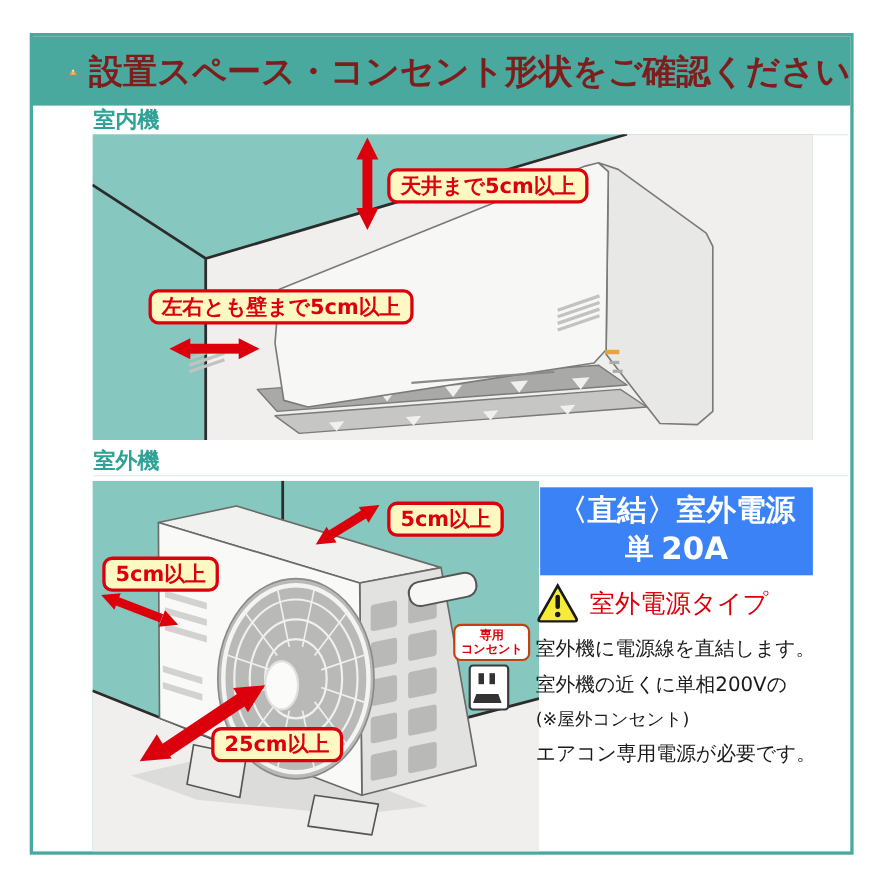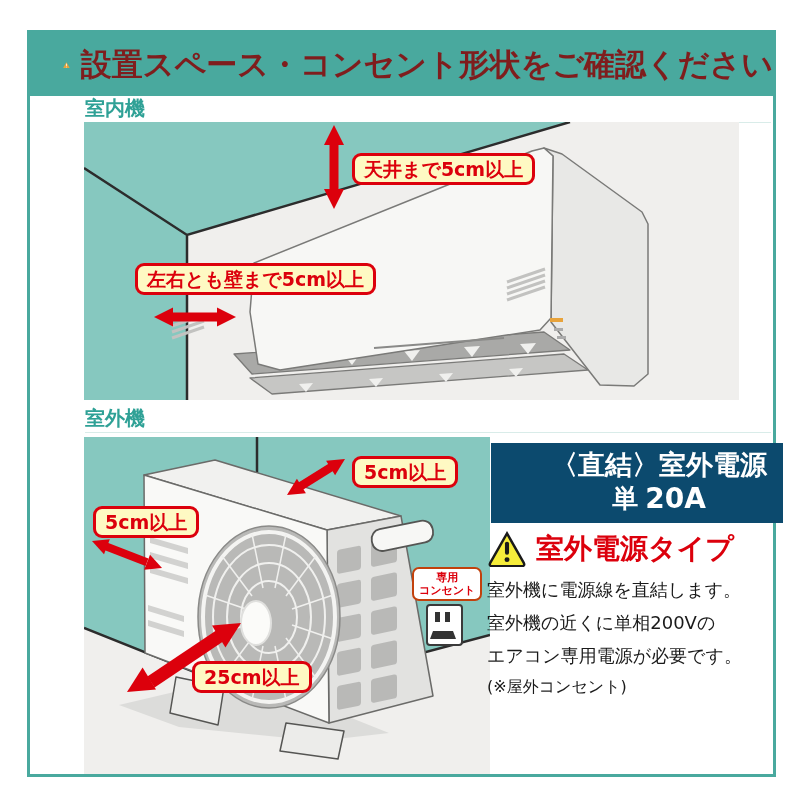--- a/index.html
+++ b/index.html
@@ -39,38 +39,38 @@
     padding:1px 9px; white-space:nowrap; box-sizing:border-box; z-index:3;
   }
   .outlet-label {
     position:absolute; background:#ffffff; border:2px solid #c2410c; border-radius:7px;
     color:#dc000c; font-weight:bold; font-size:11px; line-height:13px; text-align:center;
     padding:2px 5px; white-space:nowrap; box-sizing:border-box; z-index:3;
   }
 
   .power-box {
     position:absolute; left:449px; top:347px; width:248px; height:80px;
-    background:#0c4a6e; color:#fff; display:flex; flex-direction:column;
-    align-items:center; justify-content:center; gap:1px;padding-left:44px;
+    background:#3b82f6; color:#fff; display:flex; flex-direction:column;
+    align-items:center; justify-content:center; gap:1px;
   }
   .power-title { font-size:27px; font-weight:bold; line-height:30px; white-space:nowrap; }
   .power-spec { display:flex; align-items:center; gap:7px; }
   .power-phase { font-size:26px; font-weight:bold; }
   .volt-badge {
     background:#ffffff; color:#dc000c; border-radius:7px; padding:0 7px;
     display:flex; align-items:baseline; font-weight:bold; line-height:36px; height:36px;
   }
   .volt-num { font-size:33px; }
   .volt-unit { font-size:21px; }
   .power-amp { font-size:28px; font-weight:bold; }
 
   .power-type-row {
     position:absolute; left:445px; top:434px; display:flex; align-items:center; gap:9px;
   }
-  .power-type-title { color:#dc000c; font-size:28px; font-weight:bold; white-space:nowrap; }
+  .power-type-title { color:#dc000c; font-size:23px; font-weight:normal; white-space:nowrap; }
 
   .power-desc { position:absolute; left:445px; top:477px; width:278px; color:#1a1a1a; }
   .power-desc .line { font-size:18px; line-height:33px; white-space:nowrap; }
   .power-desc .line.small { font-size:16px; line-height:30px; }
 </style>
 </head>
 <body>
 
 <div class="page">
   <div class="frame">
@@ -254,19 +254,19 @@
           <path d="M23,3 L43.5,39 Q45.5,43 40.5,43 L5.5,43 Q0.5,43 2.5,39 Z" fill="#f5ec3a" stroke="#1a1a1a" stroke-width="3"></path>
           <rect x="20.5" y="13" width="5" height="16" rx="2.4" fill="#1a1a1a"></rect>
           <circle cx="23" cy="35" r="3" fill="#1a1a1a"></circle>
         </svg>
         <div class="power-type-title">室外電源タイプ</div>
       </div>
 
       <div class="power-desc">
         <div class="line">室外機に電源線を直結します。</div>
         <div class="line">室外機の近くに単相200Vの</div>
+        <div class="line small">(※屋外コンセント)</div>
         <div class="line">エアコン専用電源が必要です。</div>
-        <div class="line small">(※屋外コンセント)</div>
       </div>
 
     </div>
   </div>
 </div>
 
 </body></html>

